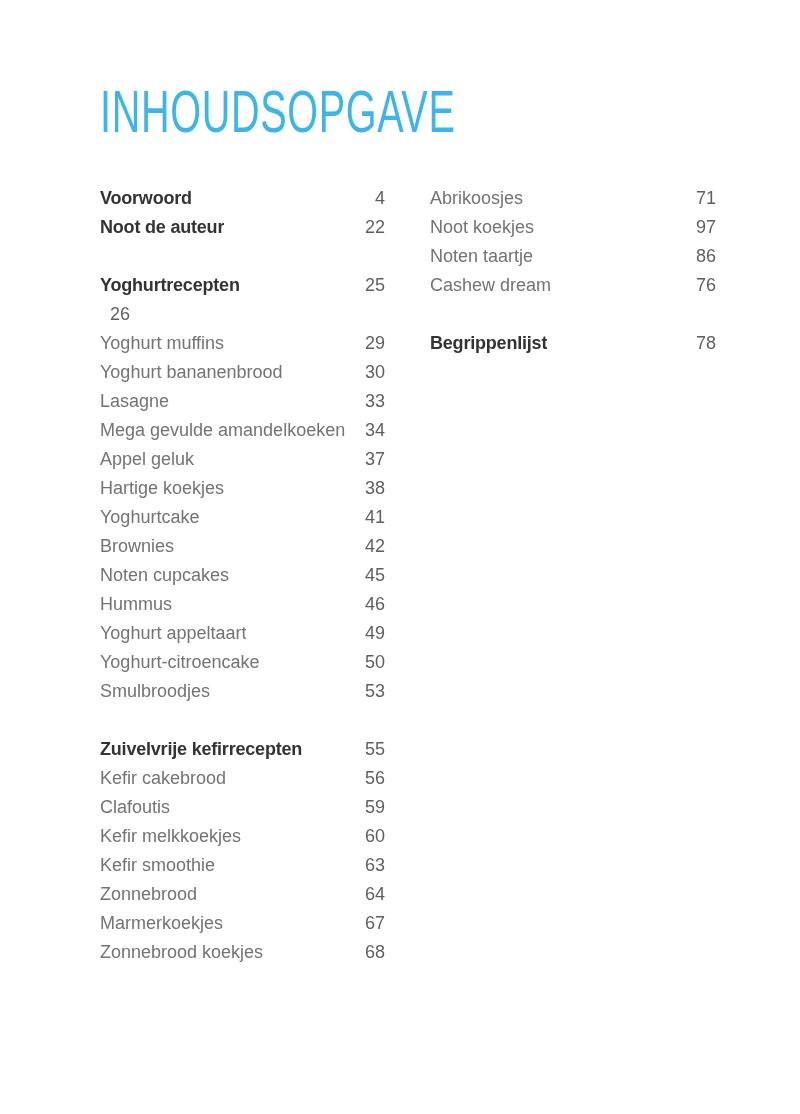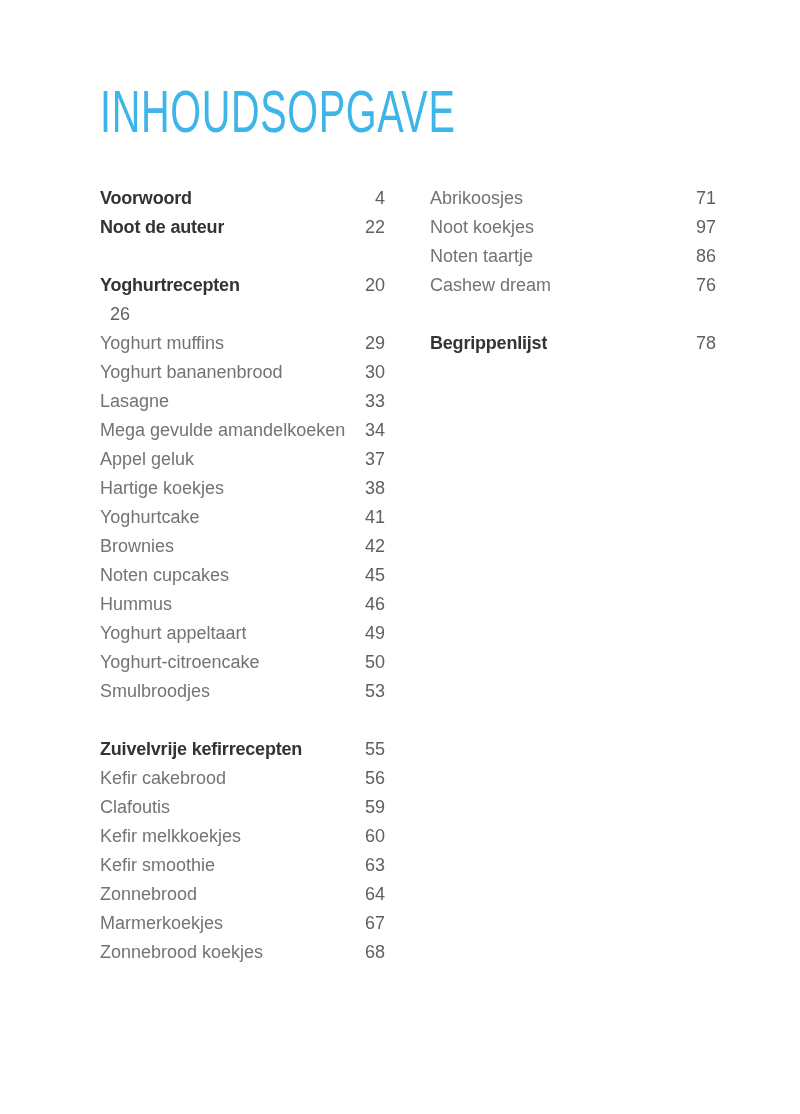--- a/index.html
+++ b/index.html
@@ -70,21 +70,21 @@
           <span class="toc-page">4</span>
         </div>
         <div class="toc-row em">
           <span class="toc-label">Noot de auteur</span>
           <span class="toc-page">22</span>
         </div>
       </div>
       <div class="toc-group">
         <div class="toc-row em">
           <span class="toc-label">Yoghurtrecepten</span>
-          <span class="toc-page">20</span>
+          <span class="toc-page">25</span>
         </div>
         <div class="toc-row">
           <span class="toc-page">26</span>
         </div>
         <div class="toc-row">
           <span class="toc-label">Yoghurt muffins</span>
           <span class="toc-page">29</span>
         </div>
         <div class="toc-row">
           <span class="toc-label">Yoghurt bananenbrood</span>

